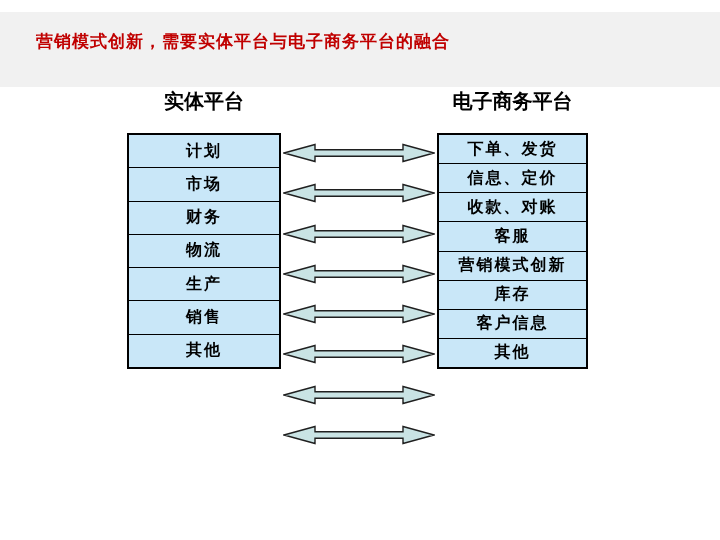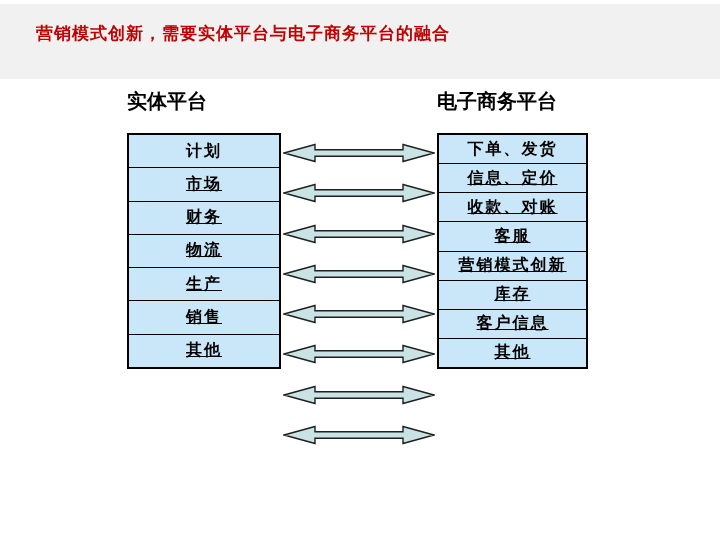--- a/index.html
+++ b/index.html
@@ -10,21 +10,21 @@
   }
   .canvas {
     position: relative;
     width: 720px;
     height: 540px;
     background: #ffffff;
     overflow: hidden;
   }
   .top-band {
     position: absolute;
-    left: 0; top: 4px;
+    left: 0; top: 12px;
     width: 720px;
     height: 75px;
     background: #f1f1f1;
   }
   .title {
     position: absolute;
     left: 36px;
     top: 18px;
     font-size: 17px;
     font-weight: bold;
@@ -32,20 +32,21 @@
     color: #c00000;
     white-space: nowrap;
   }
   .col-header {
     position: absolute;
     top: 88px;
     height: 26px;
     font-size: 20px;
     font-weight: bold;
     color: #000000;
+    text-align: center;
     line-height: 26px;
     white-space: nowrap;
   }
   .col-header.left  { left: 127px; width: 154px; }
   .col-header.right { left: 437px; width: 151px; }
 
   .column {
     position: absolute;
     top: 133px;
     height: 236px;
@@ -64,21 +65,20 @@
     align-items: center;
     justify-content: center;
     font-size: 16px;
     font-weight: bold;
     letter-spacing: 2px;
     color: #000000;
     white-space: nowrap;
   }
   .cell + .cell {
     border-top: 1.5px solid #000000;
-    text-decoration: underline;
   }
 
   .arrows {
     position: absolute;
     left: 281px;
     top: 133px;
     width: 156px;
     height: 322px;
     display: flex;
     flex-direction: column;

